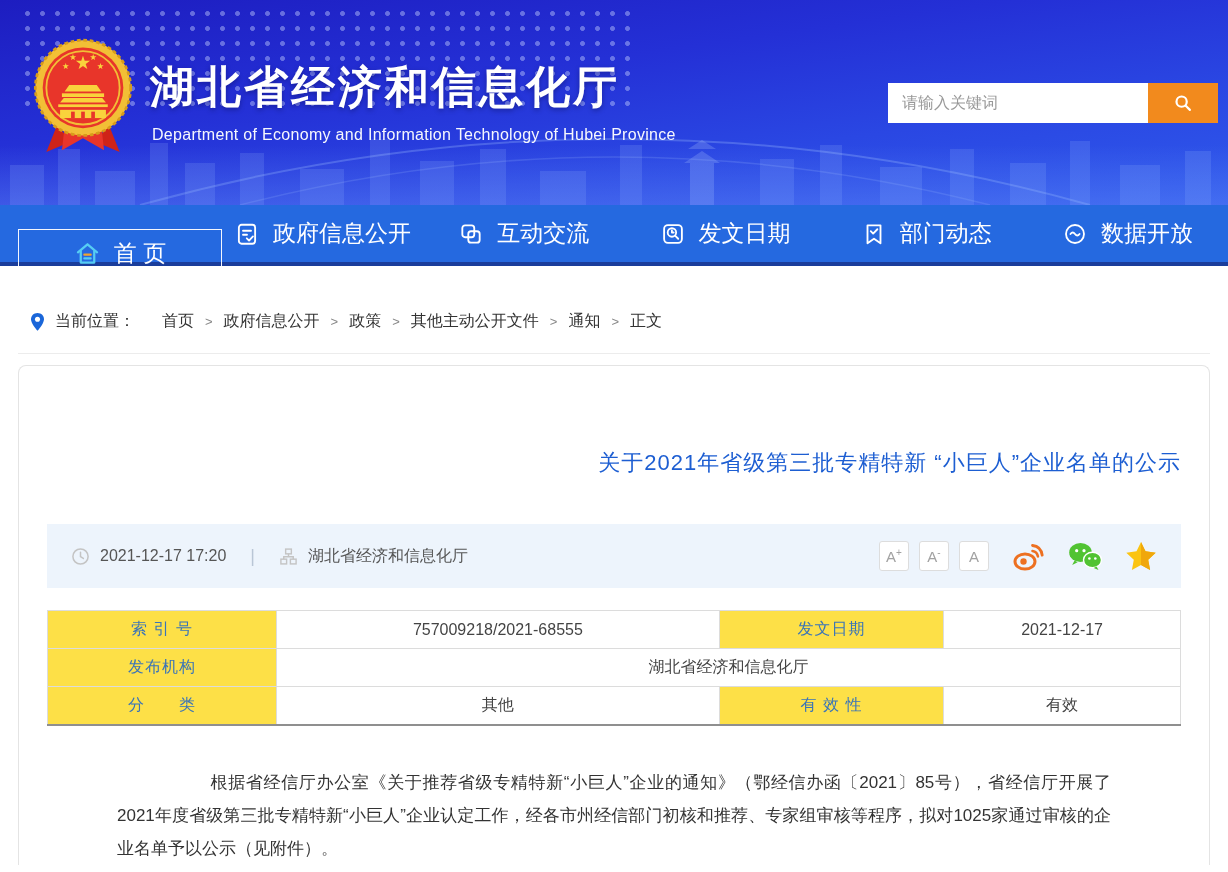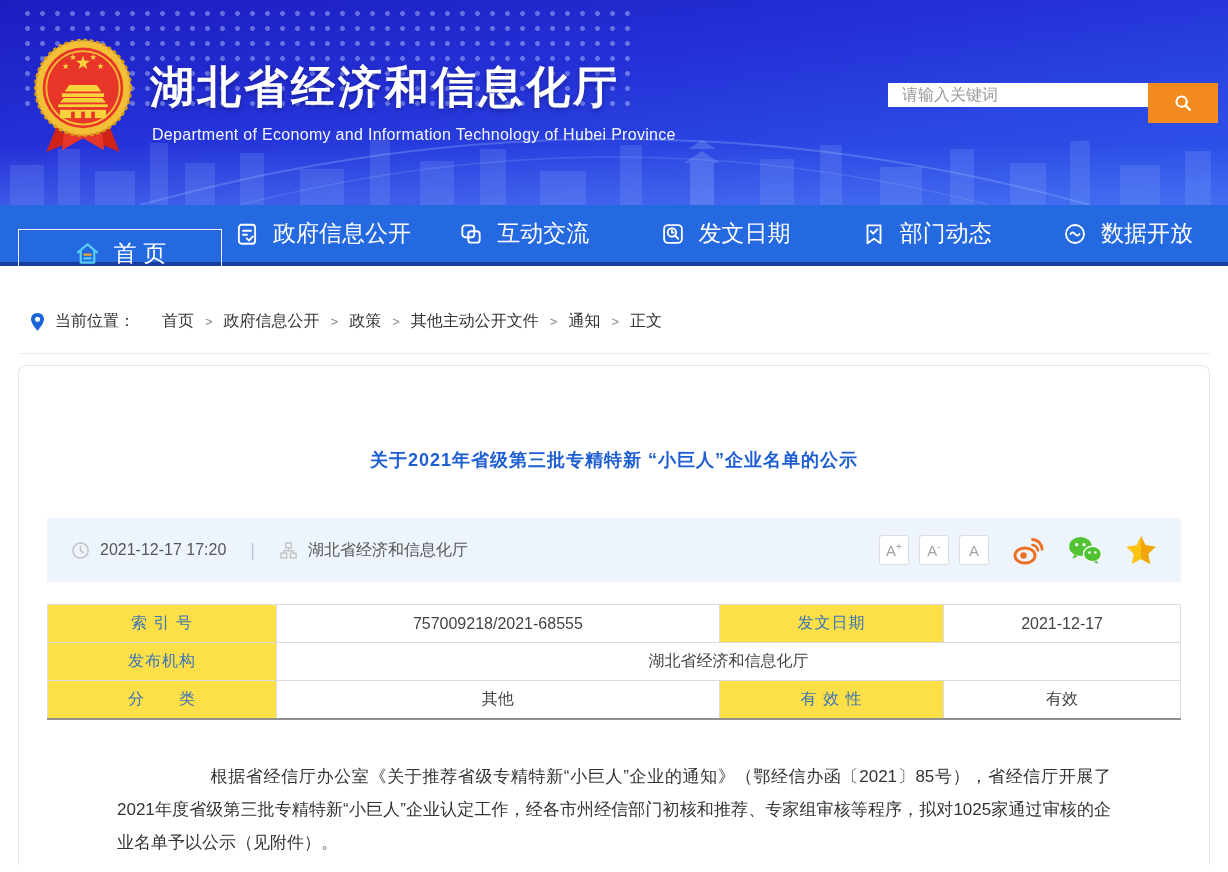--- a/index.html
+++ b/index.html
@@ -17,21 +17,21 @@
     background-size:15px 15px; }
   .skyline { position:absolute; bottom:0; left:0; width:1228px; height:86px; }
   .glow { position:absolute; bottom:0; left:0; width:100%; height:60px;
     background:linear-gradient(180deg, rgba(90,130,255,0), rgba(120,160,255,.28)); }
   .emblem { position:absolute; left:28px; top:34px; }
   .site-name { position:absolute; left:150px; top:58px; color:#fff; font-size:44px;
     font-weight:bold; letter-spacing:3px; text-shadow:0 2px 5px rgba(0,0,50,.35); white-space:nowrap; }
   .site-sub { position:absolute; left:152px; top:126px; color:#fff; font-size:16px;
     letter-spacing:.3px; opacity:.96; white-space:nowrap; }
   .search { position:absolute; left:888px; top:83px; display:flex; }
-  .search input { width:260px; height:24px; border:none; padding:0 14px; font-size:16px;
+  .search input { width:260px; height:40px; border:none; padding:0 14px; font-size:16px;
     color:#333; outline:none; font-family:inherit; }
   .search input::placeholder { color:#999; }
   .search-btn { width:70px; height:40px; border:none; background:#f28a1d; cursor:pointer;
     display:flex; align-items:center; justify-content:center; }
 
   
   .nav { height:61px; background:#2569e0; border-bottom:4px solid #1a3d9b;
     display:flex; align-items:center; }
   .nav-item { display:flex; align-items:center; justify-content:center; gap:13px;
     color:#fff; font-size:23px; cursor:pointer; white-space:nowrap; }
@@ -44,22 +44,22 @@
     border-bottom:1px solid #ececec; font-size:16px; color:#333; padding:0 10px; }
   .breadcrumb .pin { margin-right:8px; display:flex; }
   .crumb-label { margin-right:16px;font-family:Liberation Mono, monospace; }
   .crumb-link { margin:0 11px; cursor:pointer; }
   .crumb-sep { color:#888; font-size:13px; }
   .crumb-current { margin:0 11px; }
 
   
   .card { margin:11px 18px 0; min-height:500px; border:1px solid #e4e4e4;
     border-bottom:none; border-radius:8px 8px 0 0; padding:0 28px; background:#fff; }
-  .article-title { margin-top:82px; text-align:center; color:#1d5ed2; font-size:18px;
-    font-weight:bold; letter-spacing:1px; }
+  .article-title { margin-top:82px; text-align:right; color:#1d5ed2; font-size:22px;
+    font-weight:normal; letter-spacing:1px; }
 
   .meta-bar { margin-top:46px; height:64px; background:#edf4fc; display:flex;
     align-items:center; padding:12px 24px; color:#555; font-size:16px; }
   .meta-left { display:flex; align-items:center; gap:10px; }
   .meta-divider { color:#b9c6d6; margin:0 14px; font-size:18px; }
   .meta-right { margin-left:auto; display:flex; align-items:center; }
   .font-btn { width:30px; height:30px; background:#fff; border:1px solid #ddd;
     border-radius:3px; color:#a2a2a2; font-size:15px; margin-left:10px; cursor:pointer;
     font-family:inherit; line-height:1; }
   .font-btn sup { font-size:10px; }

